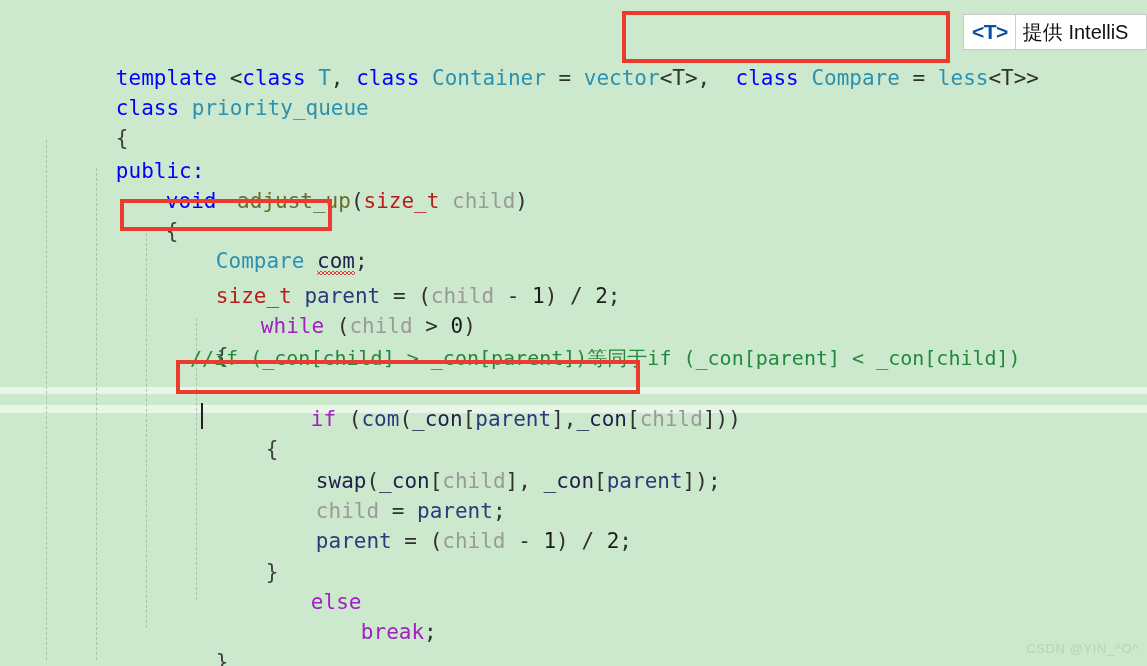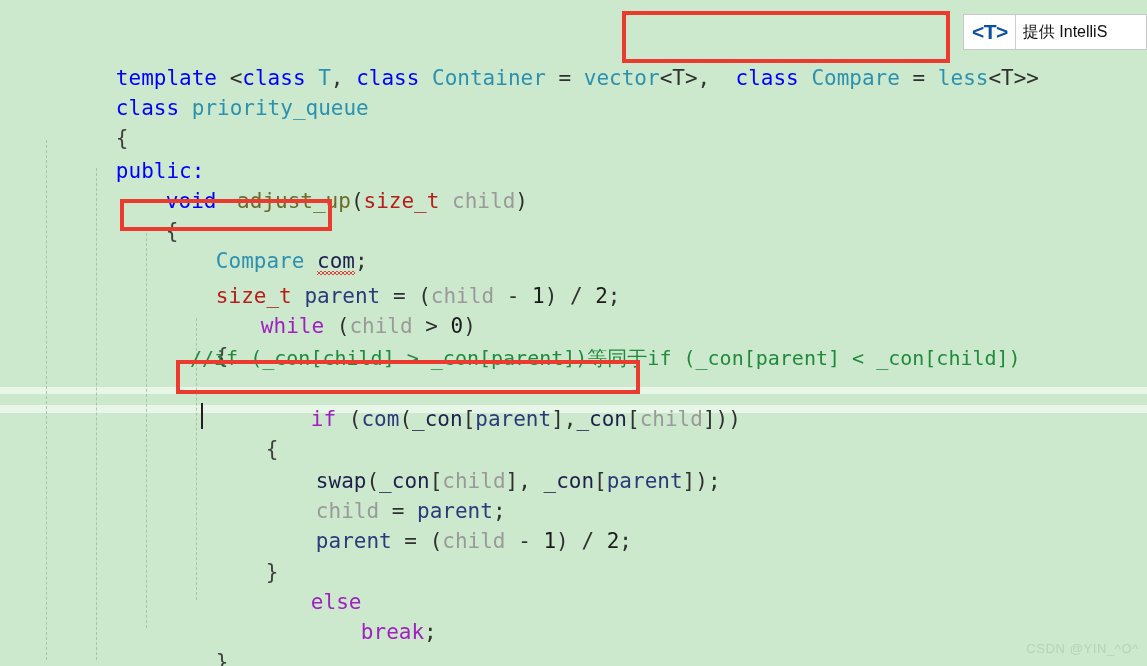--- a/index.html
+++ b/index.html
@@ -117,21 +117,21 @@
     font-family: "Liberation Sans", sans-serif;
     letter-spacing: -0.5px;
   }
   #tooltip .sep {
     width: 1px;
     align-self: stretch;
     background: #d0d0d0;
   }
   #tooltip .desc {
     color: #101010;
-    font-size: 16px;
+    font-size: 20px;
     padding: 0 4px 0 7px;
     white-space: nowrap;
     font-family: "Liberation Sans", sans-serif;
   }
 
   
   #watermark {
     position: absolute;
     right: 8px;
     bottom: 10px;

